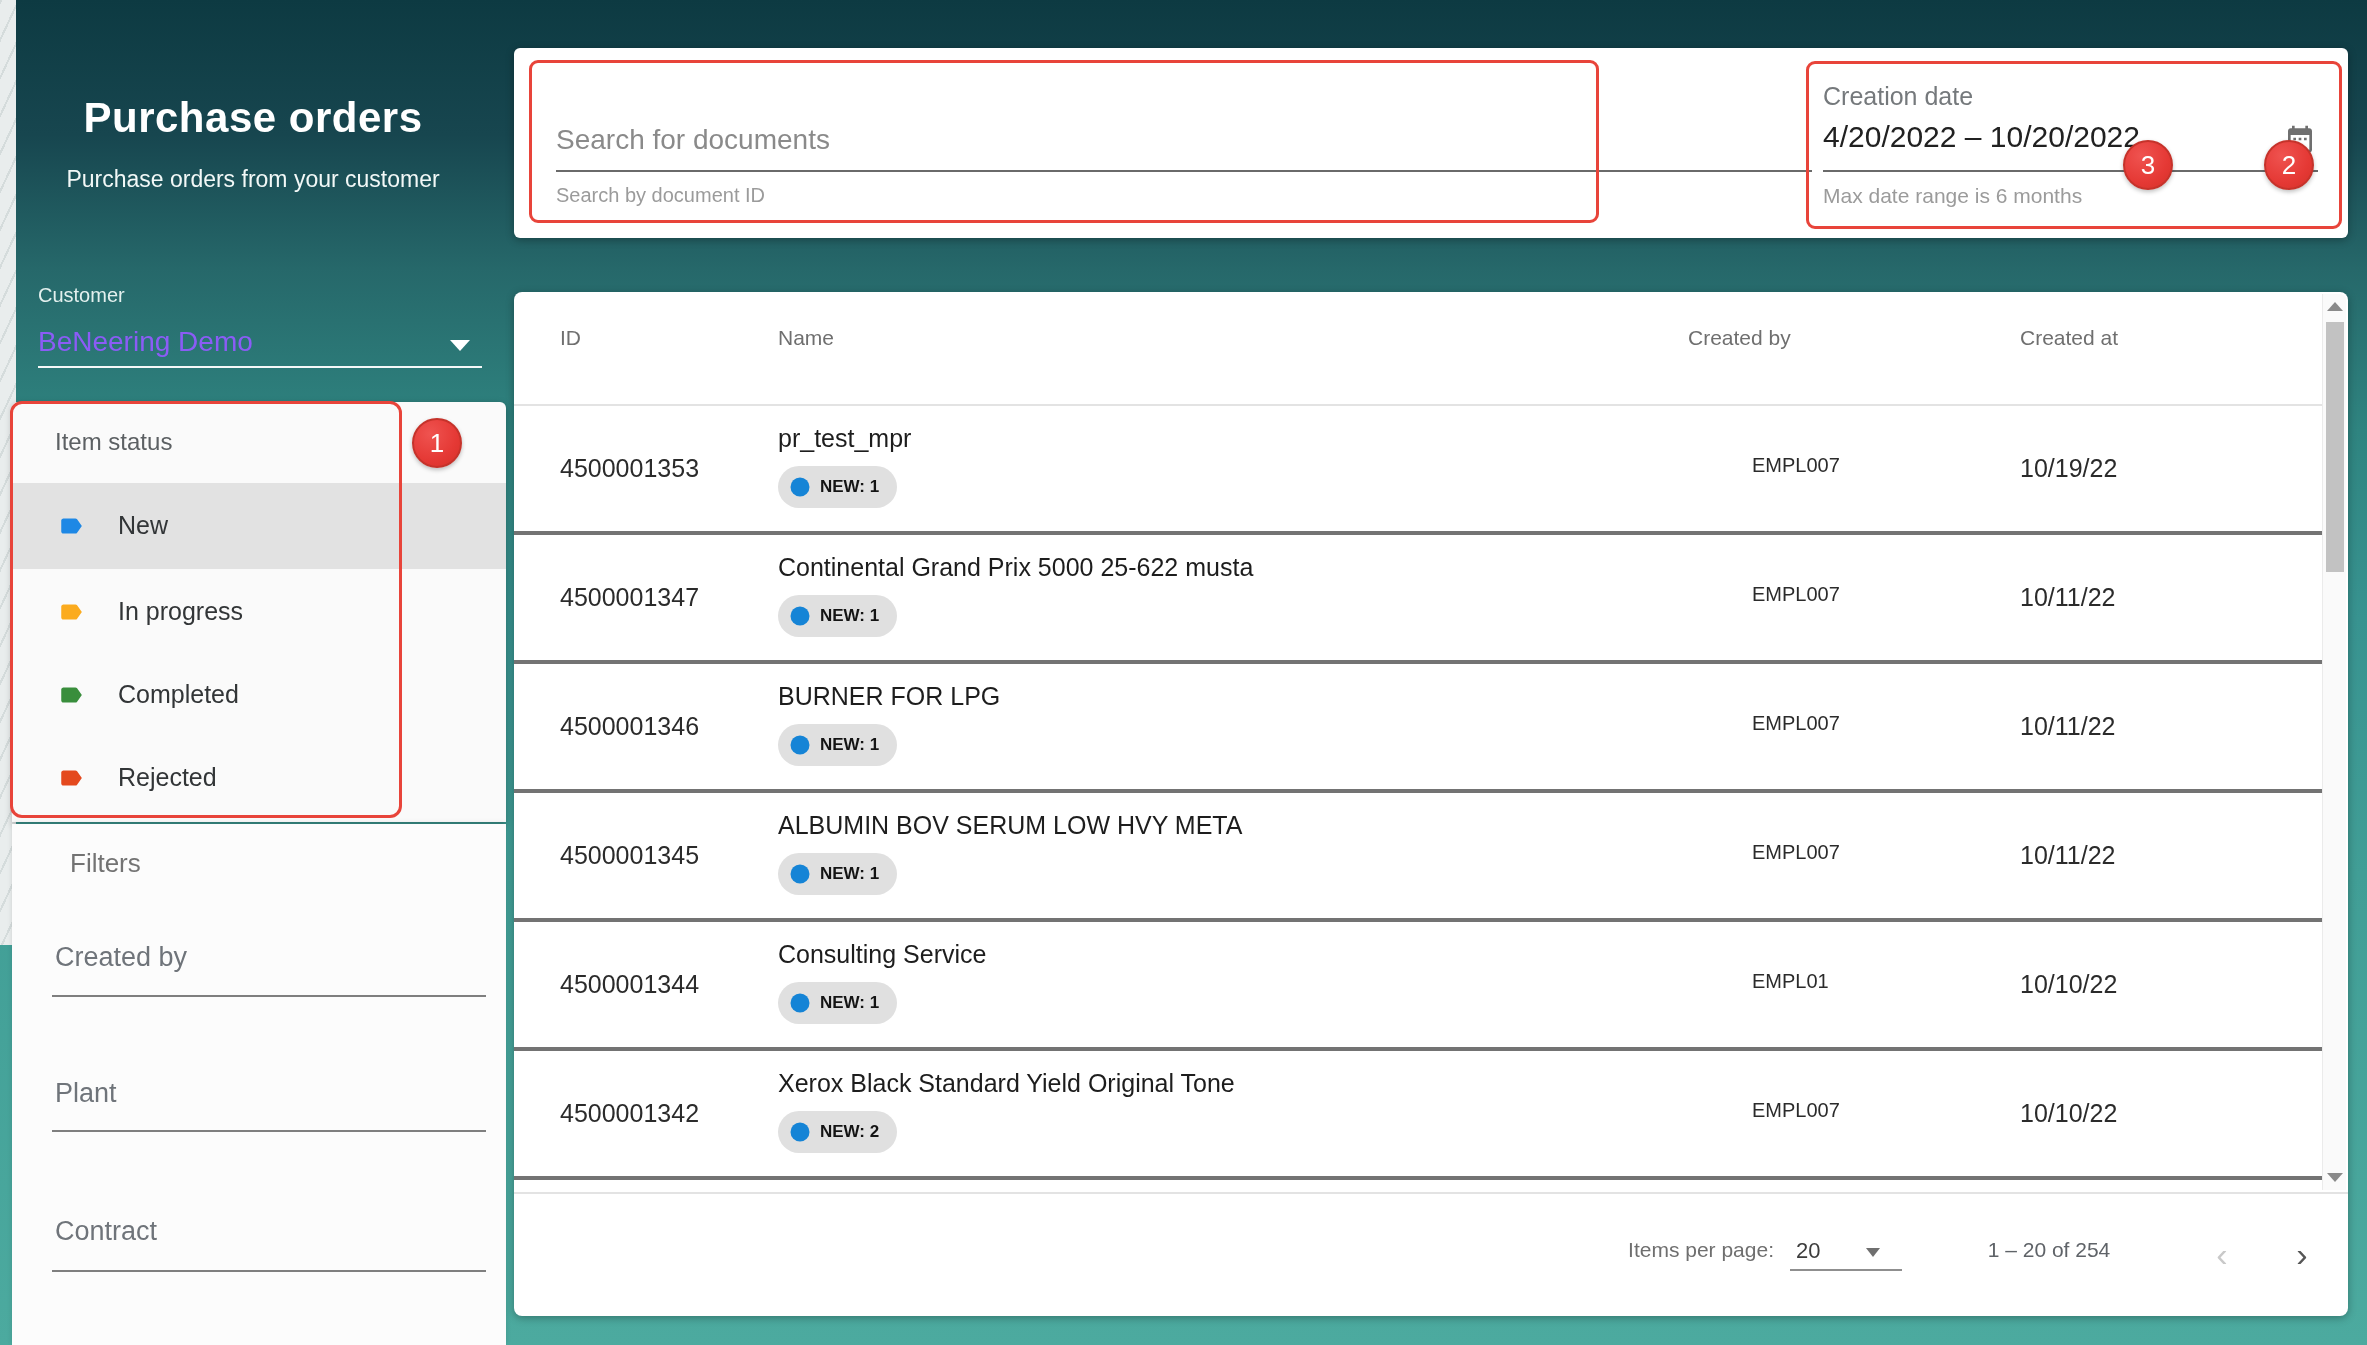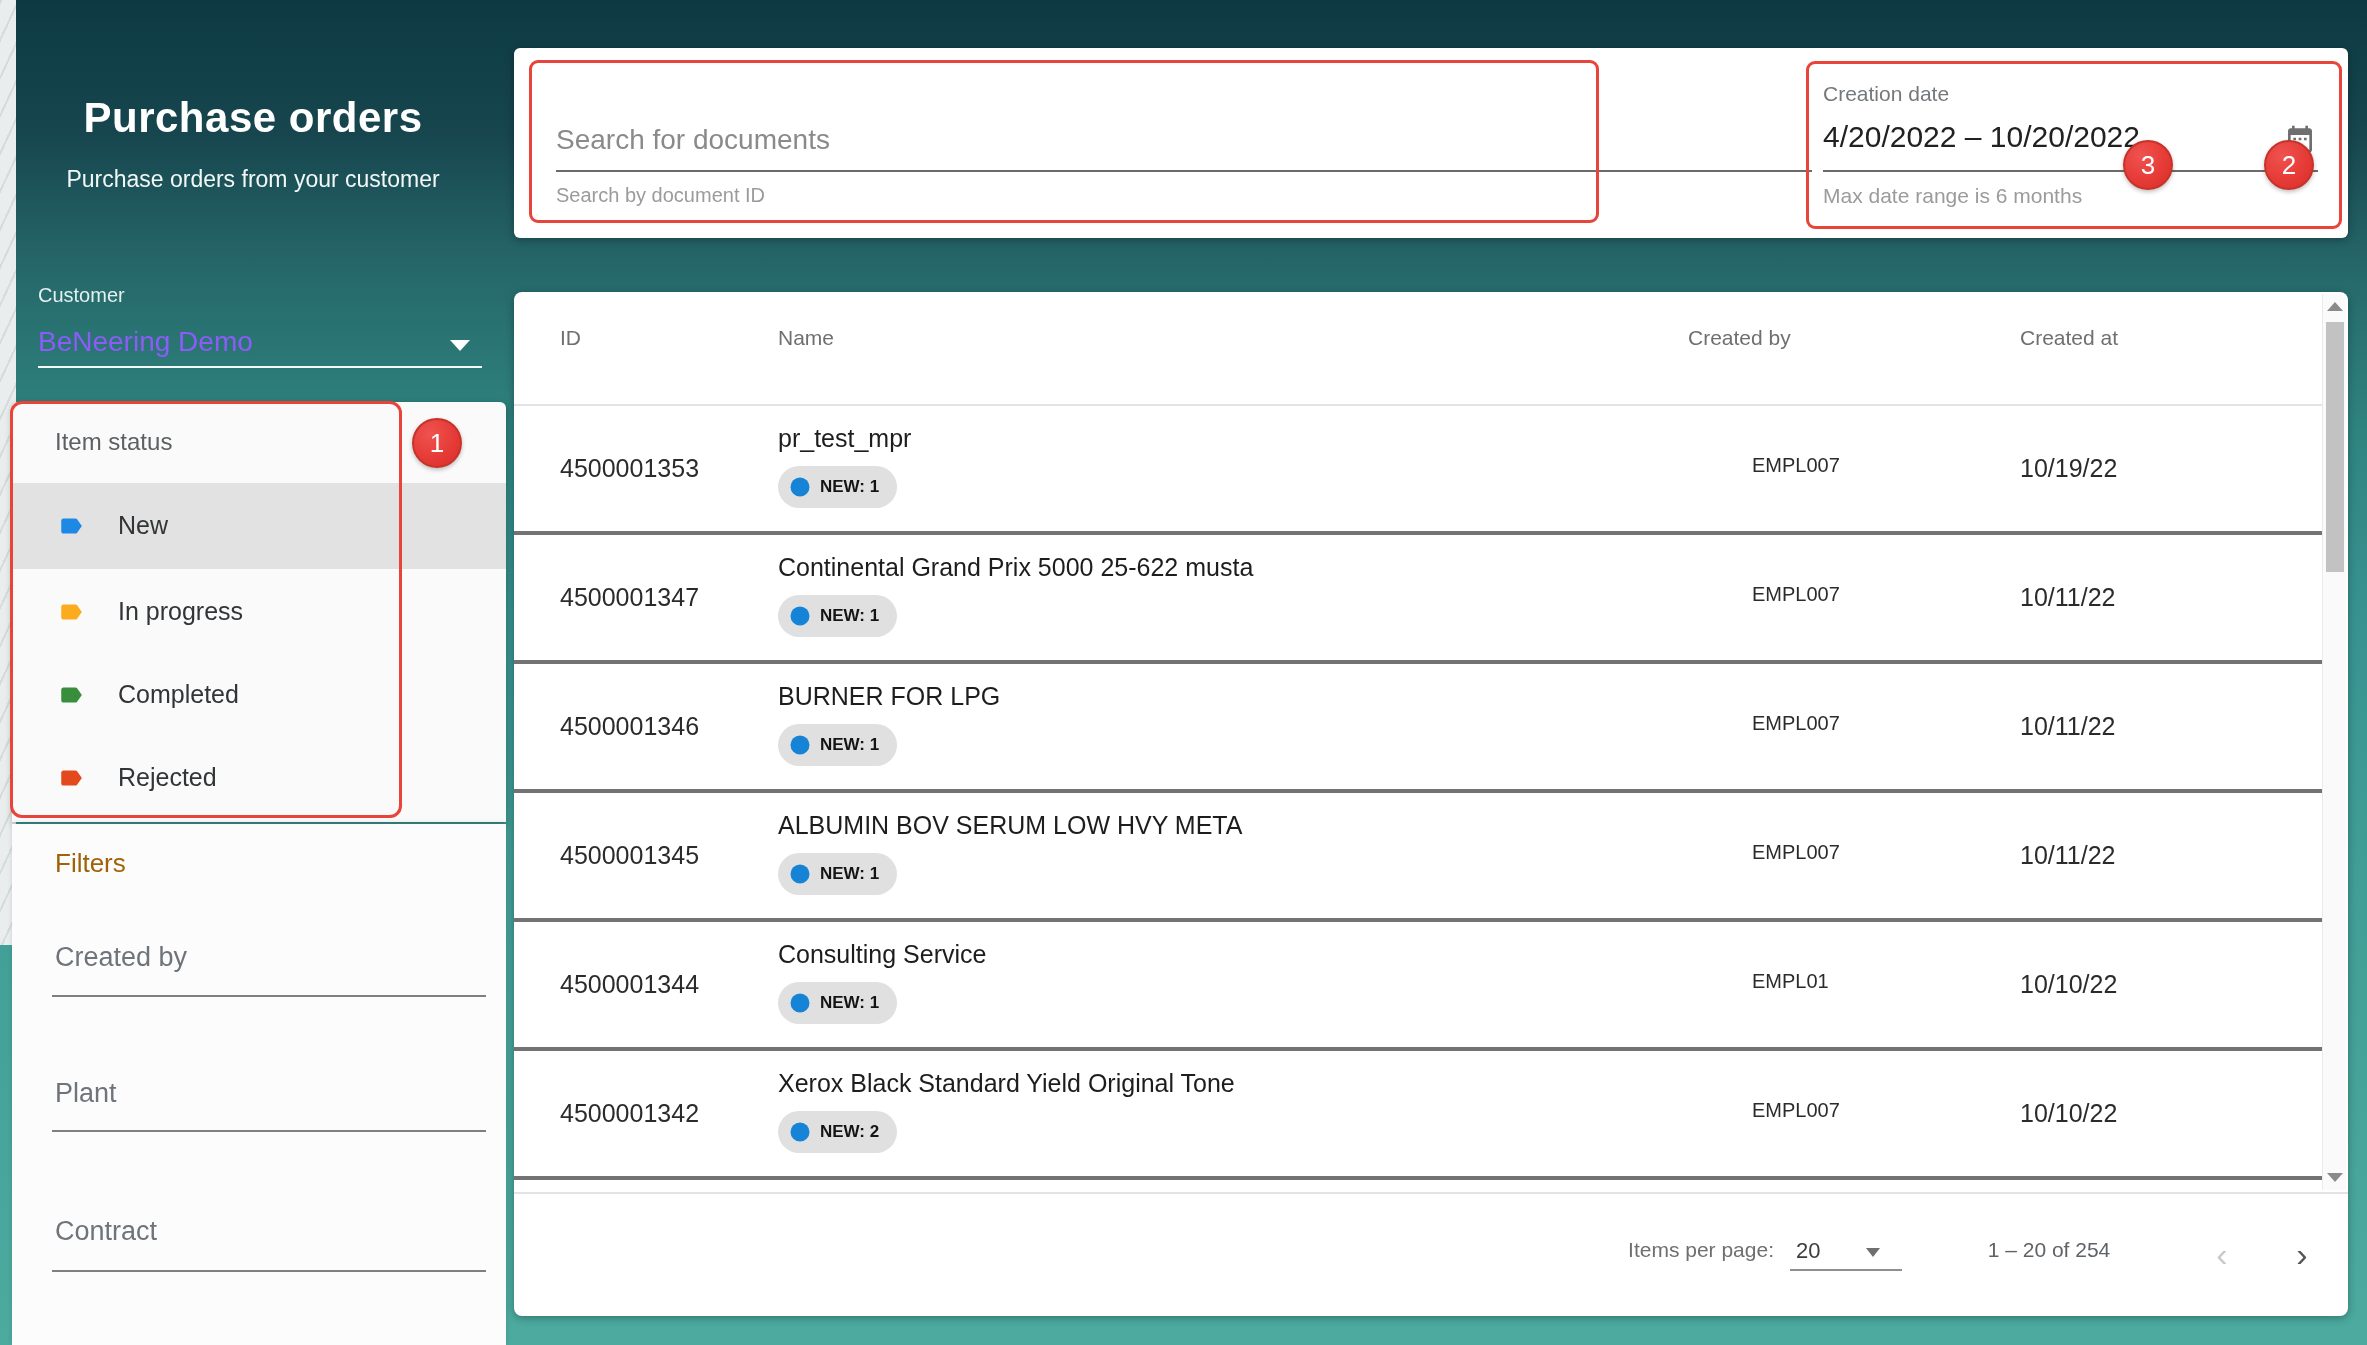--- a/index.html
+++ b/index.html
@@ -40,34 +40,34 @@
   .num-badge { width:50px; height:50px; border-radius:50%; z-index:40;
     background:radial-gradient(circle at 35% 30%, #ef5350, #e53935 60%, #d53028);
     border:2px solid #c5332b; color:#fff; font-size:26px;
     display:flex; align-items:center; justify-content:center; box-shadow:0 2px 4px rgba(0,0,0,.25); }
   .badge-1 { left:412px; top:418px; }
   .badge-2 { left:1750px; top:92px; }
   .badge-3 { left:1609px; top:92px; }
 
   
   .filters-card { left:12px; top:824px; width:494px; height:521px; background:#fcfcfc; box-shadow:0 -1px 5px rgba(0,0,0,.12); }
-  .filters-title { left:43px; top:24px; color:#a16207; font-size:26px; }
+  .filters-title { left:58px; top:24px; color:#737373; font-size:26px; }
   .ffield { left:0; width:494px; height:84px; cursor:text; }
   .ffield .ph { left:43px; top:0; color:#6f747a; font-size:27px; }
   .ffield .ul { left:40px; width:434px; height:2px; background:#7f7f7f; }
   .ff-created { top:118px; } .ff-created .ul { top:53px; }
   .ff-plant { top:254px; } .ff-plant .ul { top:52px; }
   .ff-contract { top:392px; } .ff-contract .ul { top:54px; }
 
   
   .top-card { left:514px; top:48px; width:1834px; height:190px; background:#fff; border-radius:6px; box-shadow:0 2px 8px rgba(0,0,0,.3); }
   .search-ph { left:42px; top:76px; font-size:28px; color:#8a8a8a; }
   .search-line { left:42px; top:122px; width:1256px; height:2px; background:#6a6a6a; }
   .search-helper { left:42px; top:136px; font-size:20px; color:#9b9b9b; }
-  .cd-label { left:1309px; top:34px; font-size:21px; color:#75797c; }
+  .cd-label { left:1309px; top:34px; font-size:25px; color:#75797c; }
   .cd-value { left:1309px; top:72px; font-size:30px; color:#212121; }
   .cd-line { left:1309px; top:122px; width:495px; height:2px; background:#6a6a6a; }
   .cd-helper { left:1309px; top:136px; font-size:21px; color:#9b9b9b; }
   .cal-icon { left:1770px; top:75px; width:32px; height:32px; cursor:pointer; }
   .rr-search { left:15px; top:12px; width:1070px; height:163px; border-radius:9px; }
   .rr-date { left:1292px; top:13px; width:536px; height:168px; border-radius:9px; }
 
   
   .table-card { left:514px; top:292px; width:1834px; height:1024px; background:#fff; border-radius:8px; box-shadow:0 2px 8px rgba(0,0,0,.3); }
   .th { top:34px; font-size:21px; color:#6f6f6f; }

